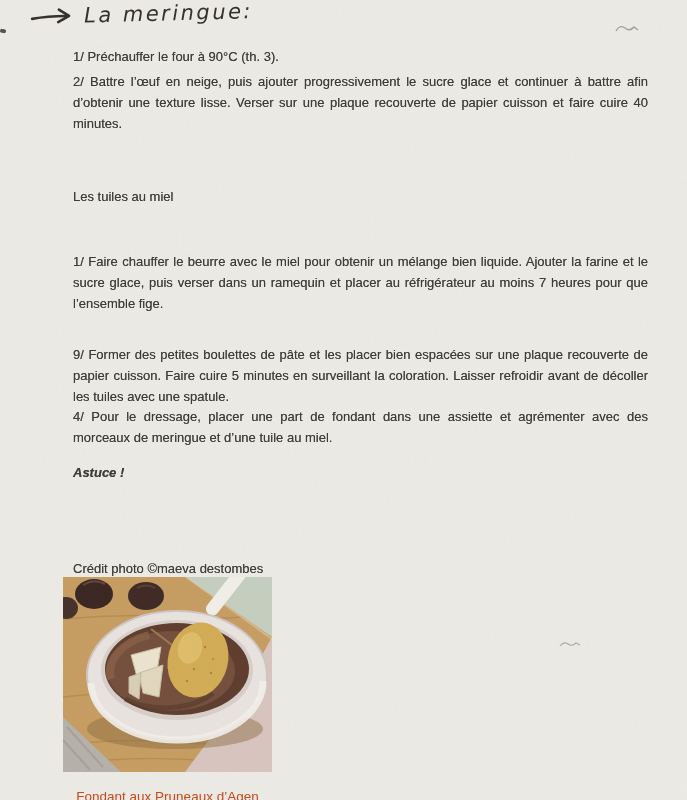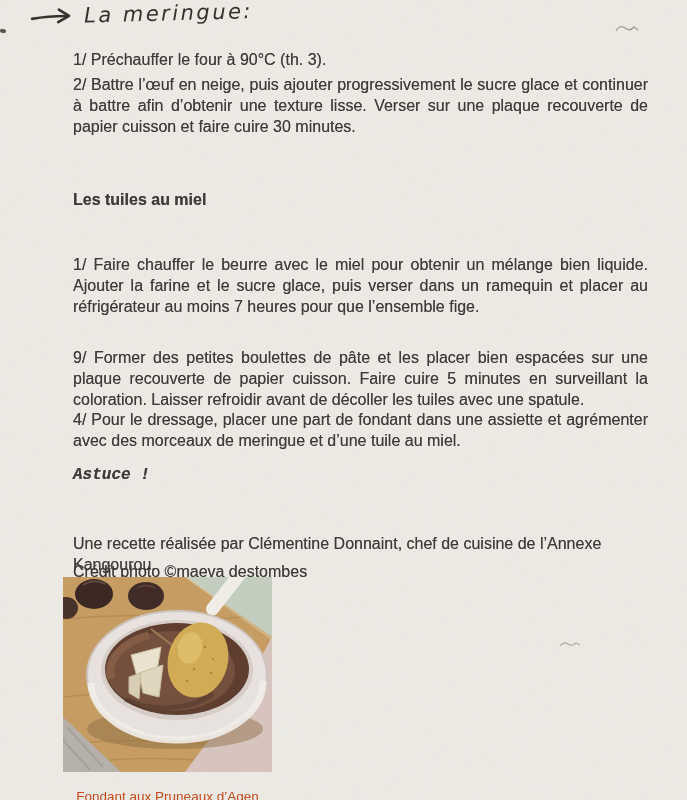--- a/index.html
+++ b/index.html
@@ -7,27 +7,27 @@
     position:relative;
     width:687px;height:800px;
     background:#edebe5;
     font-family:"Liberation Sans",sans-serif;
     color:#3d3b37;
     overflow:hidden;
   }
   .txt{
     position:absolute;
     left:73px;width:575px;
-    font-size:16px;line-height:21px;
+    font-size:13px;line-height:21px;
     text-align:justify;
     text-shadow:0 0 .4px rgba(62,59,54,.7);
   }
   .left{text-align:left;}
-  .bold{font-weight:bold;}
-  .astuce{font-weight:bold;font-style:italic;font-family:Liberation Mono, monospace;}
+  .bold{font-weight:normal;}
+  .astuce{font-weight:bold;font-style:italic;}
   .hand-title{
     position:absolute;left:30px;top:2px;
     display:flex;align-items:center;gap:6px;
     transform:rotate(-1.5deg);
     color:#34312c;
   }
   .hand-title .hand-text{
     font-family:"DejaVu Sans",sans-serif;
     font-style:italic;
     font-size:21px;
@@ -58,30 +58,29 @@
 
   <div class="hand-title">
     <svg width="48" height="22" viewBox="0 0 48 22">
       <path d="M2,13 Q18,10.5 36,11" fill="none" stroke="#34312c" stroke-width="2.6" stroke-linecap="round"></path>
       <path d="M29,4.5 L39,11 L28,17" fill="none" stroke="#34312c" stroke-width="2.6" stroke-linecap="round" stroke-linejoin="round"></path>
     </svg>
     <span class="hand-text">La meringue:</span>
   </div>
 
   <p class="txt left" style="top:33px">1/ Préchauffer le four à 90°C (th. 3).</p>
-  <p class="txt" style="top:58px">2/ Battre l’œuf en neige, puis ajouter progressivement le sucre glace et continuer à battre afin d’obtenir une texture lisse. Verser sur une plaque recouverte de papier cuisson et faire cuire 30 minutes.</p>
+  <p class="txt" style="top:58px">2/ Battre l’œuf en neige, puis ajouter progressivement le sucre glace et continuer à battre afin d’obtenir une texture lisse. Verser sur une plaque recouverte de papier cuisson et faire cuire 40 minutes.</p>
 
   <p class="txt left bold" style="top:173px">Les tuiles au miel</p>
   <p class="txt" style="top:238px">1/ Faire chauffer le beurre avec le miel pour obtenir un mélange bien liquide. Ajouter la farine et le sucre glace, puis verser dans un ramequin et placer au réfrigérateur au moins 7 heures pour que l’ensemble fige.</p>
   <p class="txt" style="top:331px">9/ Former des petites boulettes de pâte et les placer bien espacées sur une plaque recouverte de papier cuisson. Faire cuire 5 minutes en surveillant la coloration. Laisser refroidir avant de décoller les tuiles avec une spatule.</p>
   <p class="txt" style="top:393px">4/ Pour le dressage, placer une part de fondant dans une assiette et agrémenter avec des morceaux de meringue et d’une tuile au miel.</p>
 
   <p class="txt left astuce" style="top:449px">Astuce !</p>
 
-  <p class="txt left" style="top:517px">Une recette réalisée par Clémentine Donnaint, chef de cuisine de l’Annexe Kangourou.</p>
   <p class="txt left" style="top:545px">Crédit photo ©maeva destombes</p>
 
   <div class="photo">
     <svg width="209" height="195" viewBox="0 0 209 195">
       <defs>
         <filter id="soft" x="-5%" y="-5%" width="110%" height="110%">
           <feGaussianBlur stdDeviation="0.7"></feGaussianBlur>
         </filter>
       </defs>
       <g filter="url(#soft)">

